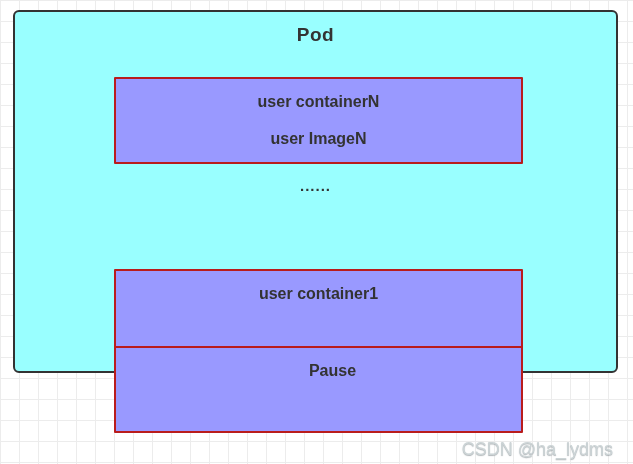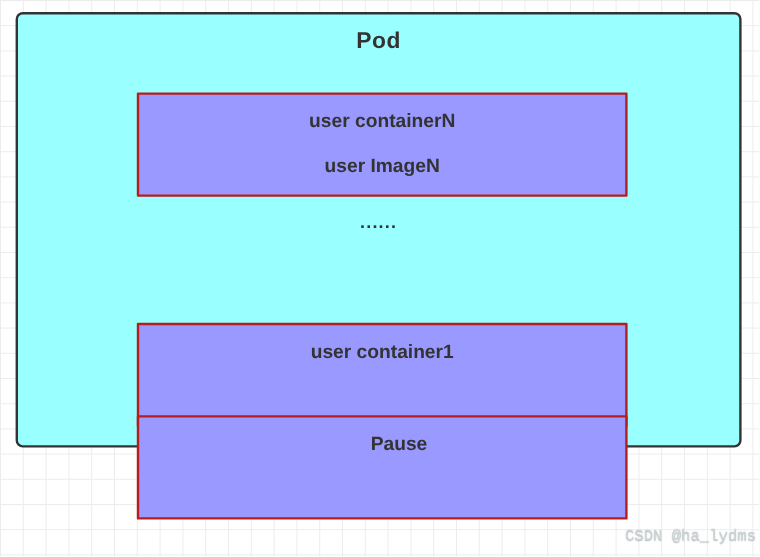--- a/index.html
+++ b/index.html
@@ -73,28 +73,27 @@
     width: 100%;
     text-align: center;
     font-size: 15px;
     font-weight: bold;
     color: #333333;
     letter-spacing: 1px;
     line-height: 20px;
   }
   .watermark {
     position: absolute;
-    right: 3px;
+    right: 20px;
     top: 439px;
-    font-size: 13px;
+    font-size: 18px;
     color: #ccd4d6;
     text-shadow: 0 1px 1px rgba(110,120,125,0.55);
     white-space: nowrap;
     z-index: 5;
-    font-family: Liberation Mono, monospace;
   }
 </style>
 </head>
 <body>
 
 <div class="canvas">
 
   <div class="pod-box">
 
     <div class="pod-title">Pod</div>

